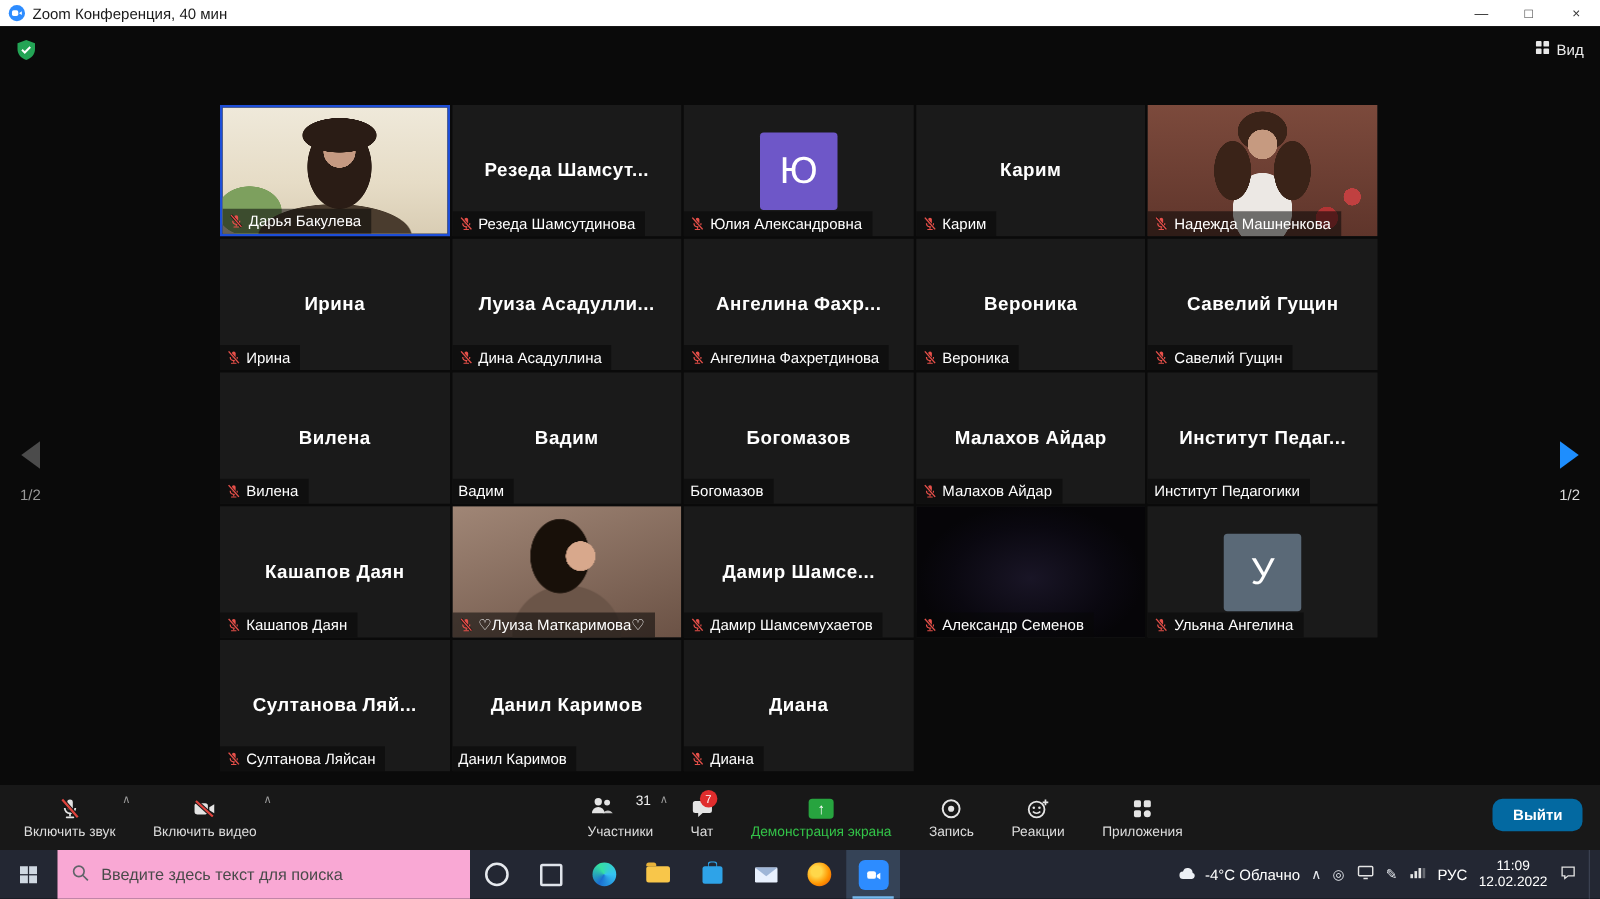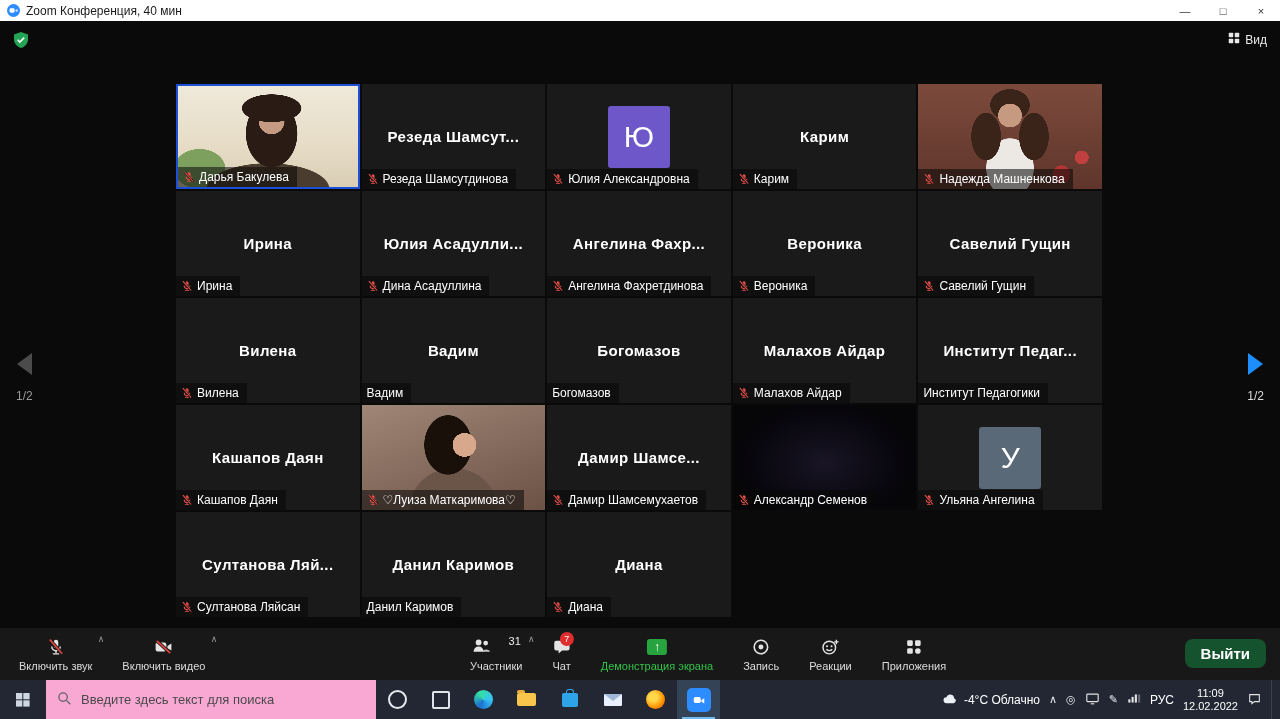--- a/index.html
+++ b/index.html
@@ -81,22 +81,22 @@
   .tb-btn{position:relative;height:100%;padding:0 15px;display:flex;flex-direction:column;align-items:center;
           justify-content:center;gap:3px;color:#dcdcdc;font-size:11px;cursor:pointer;}
   .tb-ico{height:20px;display:flex;align-items:center;gap:18px;}
   .tb-caret{position:absolute;top:7px;right:3px;color:#9a9a9a;font-size:9px;line-height:9px;}
   .pcount{font-size:11px;color:#eee;align-self:flex-start;margin-top:-2px;}
   .badge{position:absolute;top:4px;right:12px;min-width:14px;height:14px;border-radius:8px;background:#e02d2d;
          color:#fff;font-size:9px;display:flex;align-items:center;justify-content:center;padding:0 2px;box-sizing:border-box;}
   .share-ico{width:20px;height:16px;border-radius:3px;background:#27a43f;color:#fff;display:flex;
              align-items:center;justify-content:center;font-size:12px;font-weight:700;}
   .tb-btn.share .tb-label{color:#33c348;}
-  .leave{position:absolute;right:14px;top:11px;background:#14532d;color:#fff;border:none;border-radius:8px;
-         padding:6px 16px;font-size:15px;font-weight:700;cursor:pointer;font-family:inherit;}
+  .leave{position:absolute;right:14px;top:11px;background:#0369a1;color:#fff;border:none;border-radius:8px;
+         padding:6px 16px;font-size:12px;font-weight:700;cursor:pointer;font-family:inherit;}
 
   
   .taskbar{position:absolute;top:680px;left:0;width:1280px;height:39px;background:#232733;
            display:flex;align-items:stretch;color:#fff;}
   .tb-start{width:46px;display:flex;align-items:center;justify-content:center;cursor:pointer;}
   .tb-search{width:308px;background:#f9a8d4;display:flex;align-items:center;gap:9px;padding:0 11px;
              color:#4a4a4a;font-size:13px;cursor:text;}
   .tb-apps{display:flex;}
   .tb-app{width:43px;display:flex;align-items:center;justify-content:center;position:relative;cursor:pointer;}
   .tb-app.active{background:rgba(120,170,220,.22);}
@@ -272,21 +272,21 @@
                   <rect x="5" y="13.5" width="6" height="1.2" rx=".6"></rect>
                 </g>
                 <line x1="2.5" y1="1.5" x2="13.5" y2="14" stroke="#111" stroke-width="2.8"></line>
                 <line x1="2.5" y1="1.5" x2="13.5" y2="14" stroke="#e8504a" stroke-width="1.5"></line>
               </svg>
             </span>
             <span>Ирина</span>
           </div>
         </div>
         <div class="tile">
-          <div class="center-name">Юлия Асадулли...</div>
+          <div class="center-name">Луиза Асадулли...</div>
           <div class="tile-label">
             <span class="mic-muted">
               <svg viewBox="0 0 16 16">
                 <g fill="#e8504a">
                   <rect x="6" y="1.5" width="4" height="7.5" rx="2"></rect>
                   <path d="M3.6 7.5a4.4 4.4 0 0 0 8.8 0h-1.3a3.1 3.1 0 0 1-6.2 0z"></path>
                   <rect x="7.4" y="11.5" width="1.2" height="2"></rect>
                   <rect x="5" y="13.5" width="6" height="1.2" rx=".6"></rect>
                 </g>
                 <line x1="2.5" y1="1.5" x2="13.5" y2="14" stroke="#111" stroke-width="2.8"></line>

